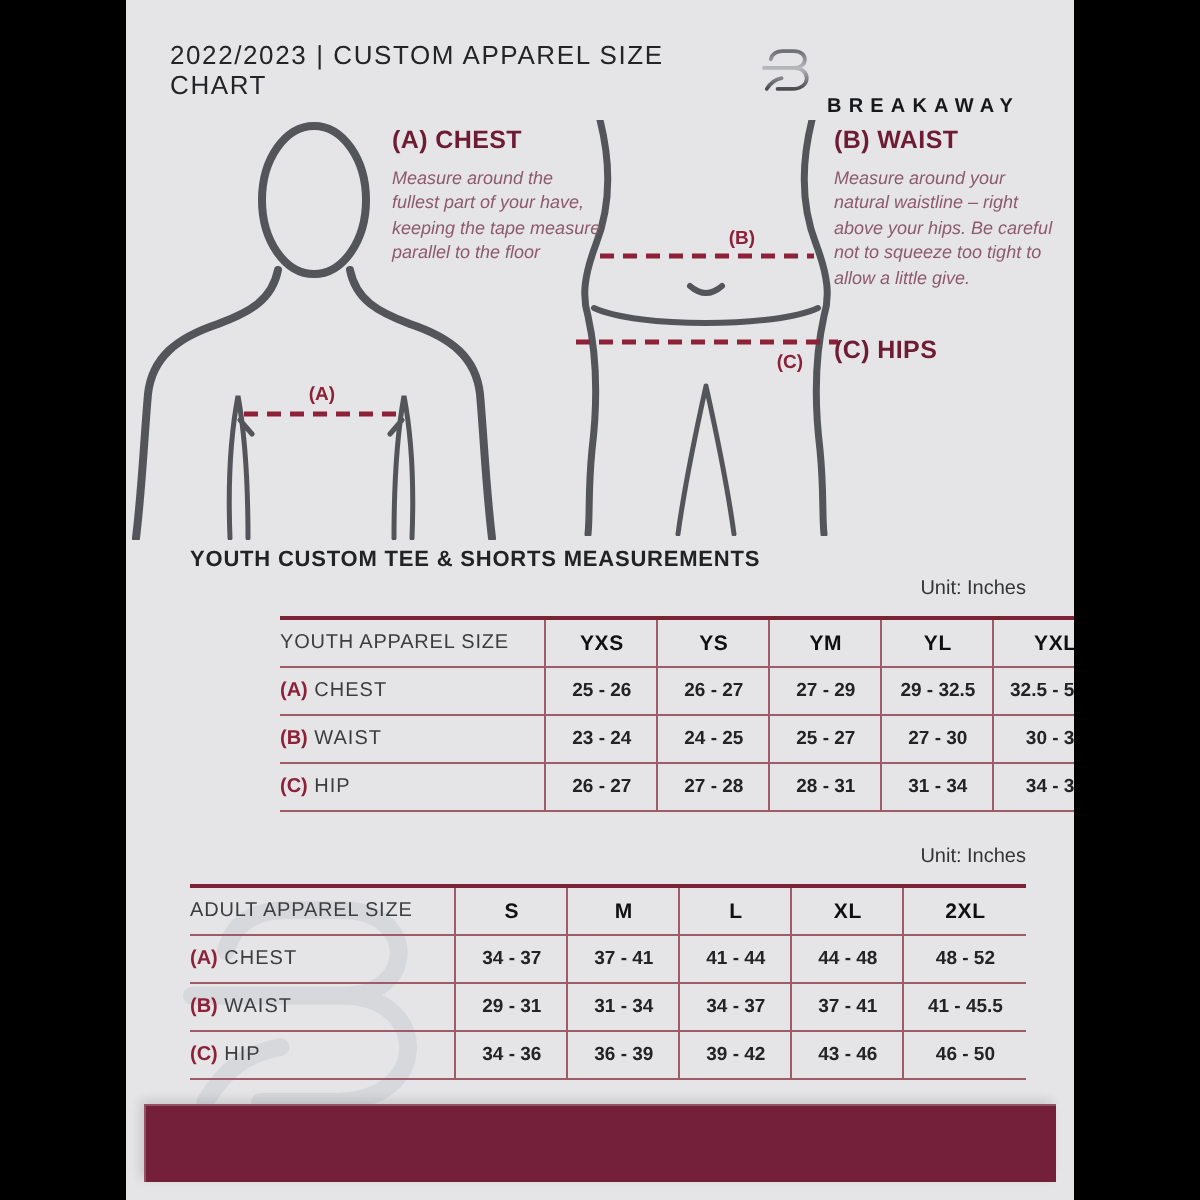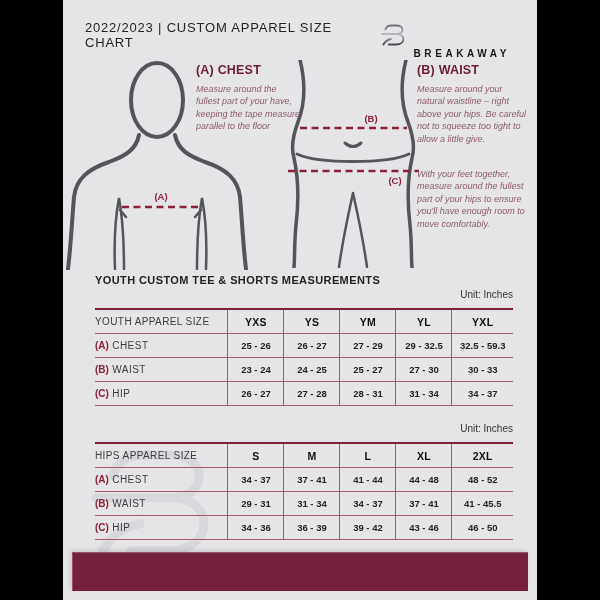--- a/index.html
+++ b/index.html
@@ -108,33 +108,33 @@
 
     <div class="guide g-chest">
       <h3>(A) CHEST</h3>
       <p>Measure around the fullest part of your have, keeping the tape measure parallel to the floor</p>
     </div>
     <div class="guide g-waist">
       <h3>(B) WAIST</h3>
       <p>Measure around your natural waistline – right above your hips. Be careful not to squeeze too tight to allow a little give.</p>
     </div>
     <div class="guide g-hips">
-      <p>With your feet together, measure around the fullest part of your hips to ensure you'll have enough room to move comfortably.</p>
+      <h3>(C) HIPS</h3>
     </div>
   </div>
 
   <div class="watermark">
     <svg width="138" height="130" viewBox="0 0 40 38">
       <path d="M 8,11 C 9,7 12,5 17,5 L 25,5 C 36,5 36,17.5 25,17.5 C 38,17.5 38,33 24,33 L 13,33 M 3,17.5 L 25,17.5 M 5,33 C 8,28 11,26 16,25" stroke="#d3d4d8" stroke-width="2.6" fill="none" stroke-linecap="round"></path>
     </svg>
   </div>
 
   <div class="tbl-title" style="top:274px;">YOUTH CUSTOM TEE &amp; SHORTS MEASUREMENTS</div>
   <div class="tbl-unit" style="top:289px;">Unit: Inches</div>
-  <table class="size-table" style="top:308px;">
+  <table class="size-table" style="top:308px;margin-left:45px;">
     <colgroup>
         <col class="col-label">
         <col class="col-sz">
         <col class="col-sz">
         <col class="col-sz">
         <col class="col-sz">
         <col class="col-sz-last">
       </colgroup>
     <thead>
       <tr>
@@ -179,21 +179,21 @@
     <colgroup>
         <col class="col-label">
         <col class="col-sz">
         <col class="col-sz">
         <col class="col-sz">
         <col class="col-sz">
         <col class="col-sz-last">
       </colgroup>
     <thead>
       <tr>
-        <th class="size-label-cell">HIPS APPAREL SIZE</th>
+        <th class="size-label-cell">ADULT APPAREL SIZE</th>
         <th class="size-code">S</th>
         <th class="size-code">M</th>
         <th class="size-code">L</th>
         <th class="size-code">XL</th>
         <th class="size-code">2XL</th>
       </tr>
     </thead>
     <tbody>
       <tr>
         <td class="row-label"><span class="mk">(A)</span> <span>CHEST</span></td>

